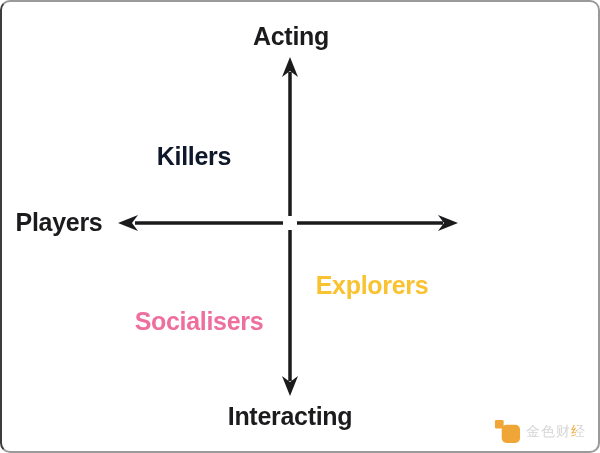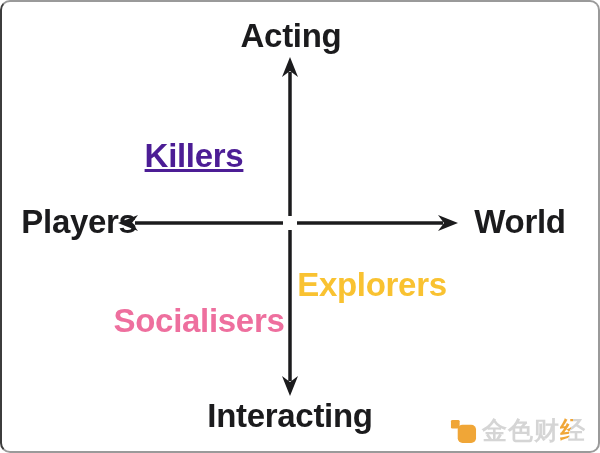--- a/index.html
+++ b/index.html
@@ -12,43 +12,43 @@
     border: 2px solid #9a9a9a;
     border-left-color: #3c3c3c;
     border-radius: 10px;
     overflow: hidden;
     font-family: "Liberation Sans", "DejaVu Sans", sans-serif;
   }
   .lbl {
     position: absolute;
     transform: translate(-50%, -50%);
     font-weight: bold;
-    font-size: 33px;
+    font-size: 25px;
     letter-spacing: -0.3px;
     white-space: nowrap;
     color: #1b1b1d;
   }
   .axes-svg {
     position: absolute;
     left: 0; top: 0;
     width: 600px; height: 453px;
     color: #1b1b1d;
   }
   .watermark {
     position: absolute;
     right: 12px;
     bottom: 7px;
     display: flex;
     align-items: center;
     gap: 5px;
   }
   .wm-logo { display: block; }
   .wm-text {
-    font-size: 25px;
-    font-weight: bold;
+    font-size: 14px;
+    font-weight: normal;
     letter-spacing: 1px;
     line-height: 1;
   }
   .wm-text .part1 { color: #d5d5d5; }
   .wm-text .part2 {
     background: linear-gradient(105deg, #f0a637 42%, #d5d5d5 42%);
     -webkit-background-clip: text;
     background-clip: text;
     color: transparent;
   }
@@ -69,25 +69,24 @@
     <path d="M288 55 L280 75 L288 69 L296 75 Z" fill="currentColor"></path>
     <path d="M288 394 L280 374 L288 380 L296 374 Z" fill="currentColor"></path>
     <path d="M116 221 L136 213 L130 221 L136 229 Z" fill="currentColor"></path>
     <path d="M456 221 L436 213 L442 221 L436 229 Z" fill="currentColor"></path>
   </svg>
 
   <div class="lbl" style="left: 289px; top: 34px; color: rgb(27, 27, 29);">Acting</div>
 
   <div class="lbl" style="left: 288px; top: 414px; color: rgb(27, 27, 29);">Interacting</div>
 
-  <div class="lbl" style="left: 57px; top: 220px; color: rgb(27, 27, 29); margin-left: 20px;">Players</div>
+  <div class="lbl" style="left: 57px; top: 220px; color: rgb(27, 27, 29);">Players</div>
 
-  <div class="lbl" style="left: 518px; top: 220px; color: rgb(27, 27, 29);">World</div>
 
-  <div class="lbl" style="left: 192px; top: 154px; color: #4c1d95; text-decoration: underline;">Killers</div>
+  <div class="lbl" style="left: 192px; top: 154px; color: #0f172a;">Killers</div>
 
 
   <div class="lbl" style="left: 197px; top: 283px; color: rgb(238, 111, 158); margin-top: 36px;">Socialisers</div>
 
   <div class="lbl" style="left: 370px; top: 283px; color: rgb(249, 194, 49);">Explorers</div>
 
   <div class="watermark">
     <svg class="wm-logo" width="27" height="27" viewBox="0 0 28 28" xmlns="http://www.w3.org/2000/svg" aria-hidden="true" style="color: rgb(240, 166, 55);">
       <rect x="1" y="3" width="9" height="9" rx="1.5" fill="currentColor"></rect>
       <rect x="8" y="8" width="19" height="19" rx="5" fill="currentColor"></rect>

